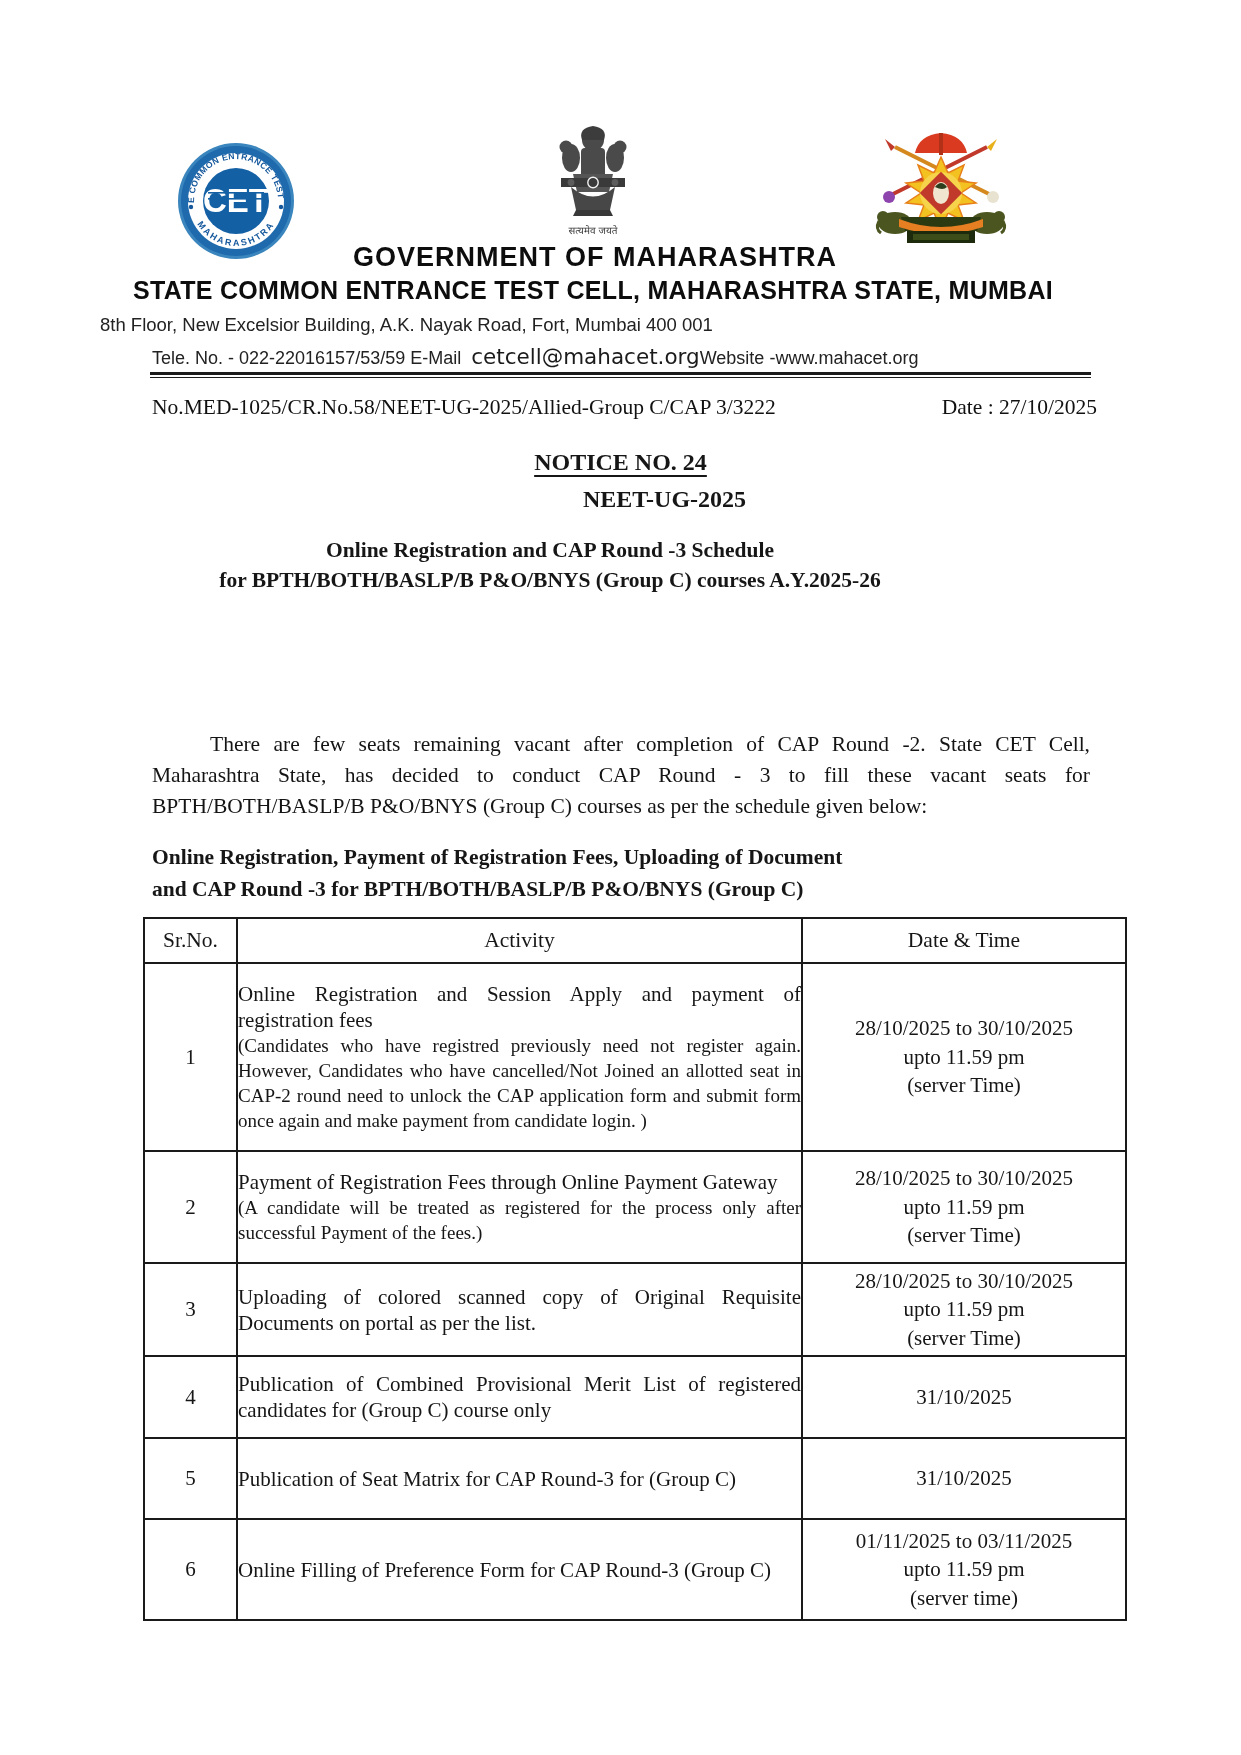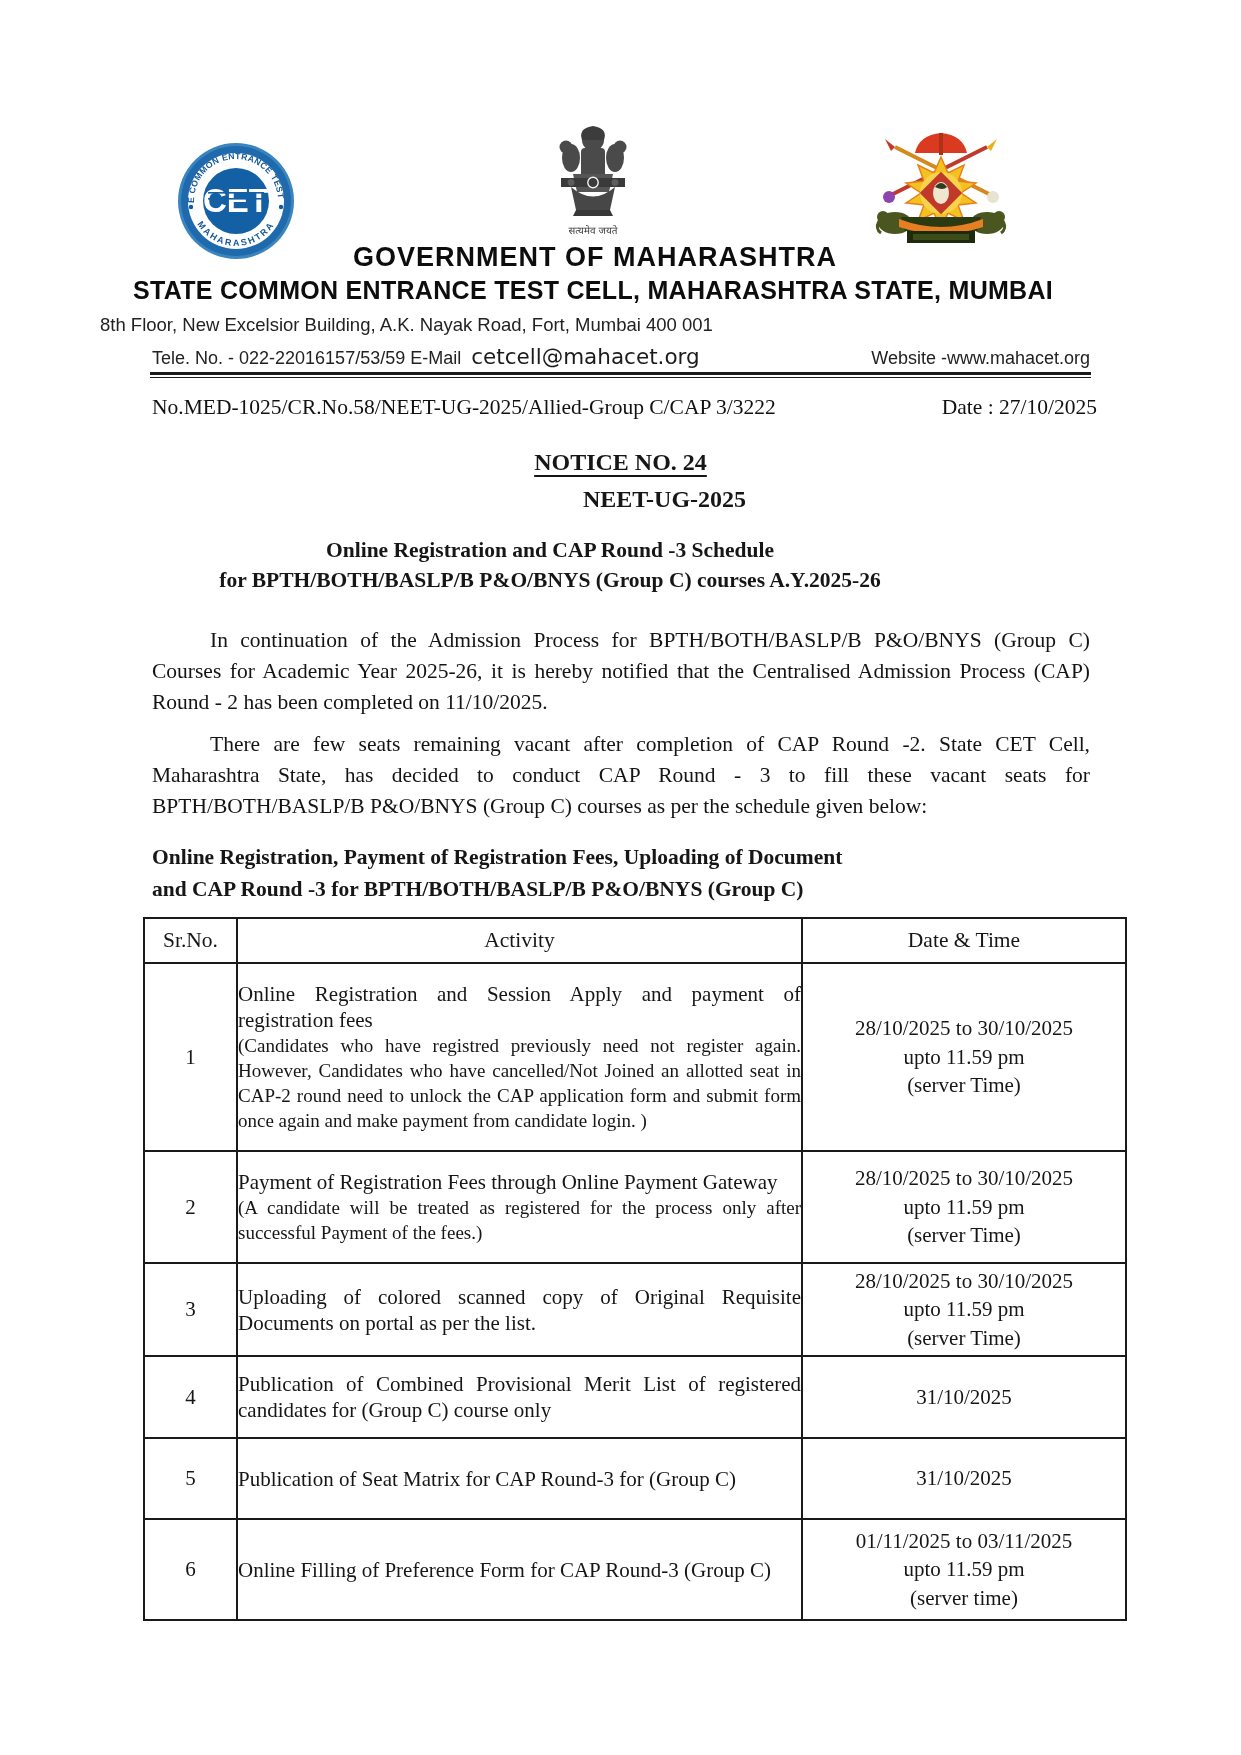--- a/index.html
+++ b/index.html
@@ -13,21 +13,21 @@
   .gov-title{left:60px;width:1070px;top:242px;text-align:center;
     font-family:"Liberation Sans",sans-serif;font-weight:bold;font-size:27px;
     letter-spacing:1px;color:#0d0d0d;}
   .cell-title{left:18px;width:1150px;top:276px;text-align:center;
     font-family:"Liberation Sans",sans-serif;font-weight:bold;font-size:25px;
     letter-spacing:.3px;color:#0d0d0d;}
   .address-line{left:100px;width:1010px;top:314px;
     font-family:"Liberation Sans",sans-serif;font-size:18.5px;color:#222;}
   .contact-line{left:152px;width:938px;top:344px;
     font-family:"Liberation Sans",sans-serif;font-size:18px;color:#222;
-    display:flex;justify-content:space-between;align-items:baseline;}
+    display:flex;align-items:baseline;}
   .contact-left{display:flex;align-items:baseline;gap:10px;}
   .email-text{font-family:"DejaVu Sans",sans-serif;font-size:21.5px;color:#1b1b1b;}
   .double-rule{left:150px;width:941px;top:372px;height:2px;
     border-top:3px solid #1b1b1b;border-bottom:1.5px solid #1b1b1b;}
   
   .ref-row{left:152px;width:945px;top:395px;display:flex;
     justify-content:space-between;font-size:21.5px;color:#111;}
   
   .notice-no{left:0;width:1241px;top:449px;text-align:center;
     font-size:24px;font-weight:bold;}
@@ -158,21 +158,20 @@
 
   <div class="abs notice-no">
     <span>NOTICE NO. 24</span>
   </div>
   <div class="abs exam-title">NEET-UG-2025</div>
   <div class="abs subtitle">
     <div>Online Registration and CAP Round -3 Schedule</div>
     <div>for BPTH/BOTH/BASLP/B P&amp;O/BNYS (Group C) courses A.Y.2025-26</div>
   </div>
 
-  <div class="abs para para1">In continuation of the Admission Process for BPTH/BOTH/BASLP/B P&amp;O/BNYS (Group C) Courses for Academic Year 2025-26, it is hereby notified that the Centralised Admission Process (CAP) Round - 2 has been completed on 11/10/2025.</div>
   <div class="abs para para2">There are few seats remaining vacant after completion of CAP Round -2. State CET Cell, Maharashtra State, has decided to conduct CAP Round - 3 to fill these vacant seats for BPTH/BOTH/BASLP/B P&amp;O/BNYS (Group C) courses as per the schedule given below:</div>
 
   <div class="abs table-title">
     <div>Online Registration, Payment of Registration Fees, Uploading of Document</div>
     <div>and CAP Round -3 for BPTH/BOTH/BASLP/B P&amp;O/BNYS (Group C)</div>
   </div>
 
   <div class="abs sched-wrap">
     <table class="sched">
       <colgroup>

